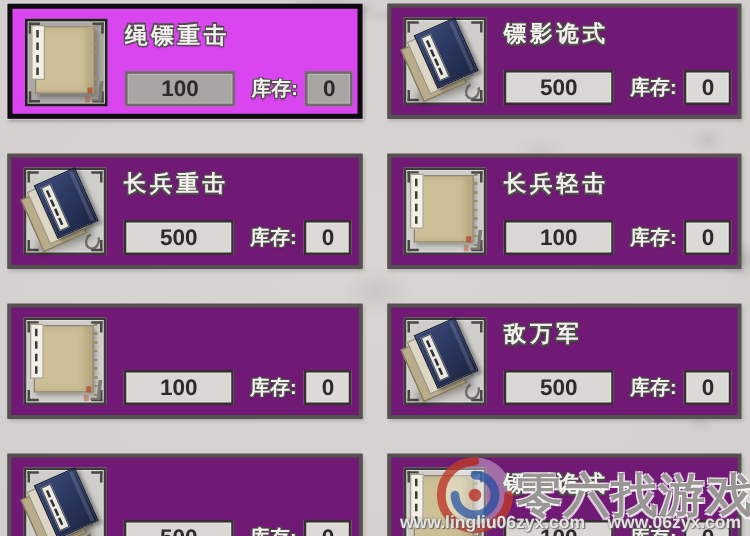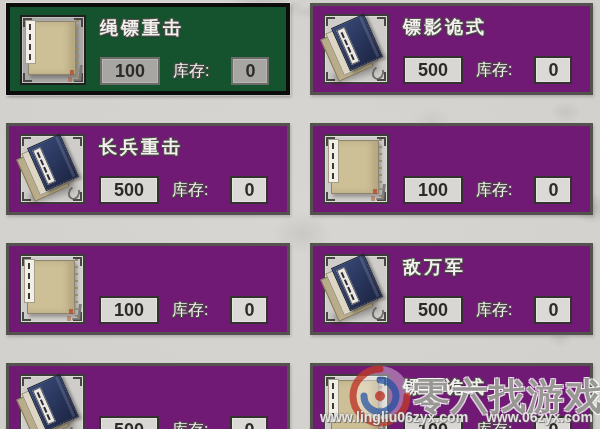--- a/index.html
+++ b/index.html
@@ -34,21 +34,21 @@
   }
 
   .card{
     position:relative;box-sizing:border-box;
     background:#701a75;
     border:3px solid #54524e;
     box-shadow:1px 2px 3px rgba(0,0,0,.18);
   }
   .card.selected{
     border:4px solid #0c0c0c;
-    background:#14532d;
+    background:#d946ef;
     box-shadow:0 0 0 1px rgba(255,255,255,.35), 1px 2px 3px rgba(0,0,0,.3);
   }
 
   
   .icon-frame{
     position:absolute;left:10px;top:8px;width:66px;height:70px;
     box-sizing:border-box;border:2px solid #3e3c3a;background:#cfcdc9;
     box-shadow:inset 0 0 0 1px rgba(255,255,255,.3);
   }
   .selected .icon-frame{background:#aaa8a4;border-color:#1f1f1d;}
@@ -141,24 +141,24 @@
     position:absolute;left:90px;top:50px;height:28px;
     display:flex;align-items:center;
   }
   .num-box{
     box-sizing:border-box;height:28px;
     border:2px solid #34322e;background:#d9d7d3;
     display:flex;align-items:center;justify-content:center;
     font-size:18px;font-weight:700;color:#2d2b29;
     box-shadow:inset 0 0 0 1px rgba(255,255,255,.3);
   }
-  .price-box{width:60px;}
+  .price-box{width:88px;}
   .stock-box{width:38px;background:#dcdad6;}
   .selected .num-box{border-color:#6e6c68;background:#a8a6a2;box-shadow:inset 0 0 0 1px rgba(255,255,255,.18);}
-  .stock-label{margin-left:13px;margin-right:22px;font-size:16px;font-weight:normal;white-space:nowrap;}
+  .stock-label{margin-left:13px;margin-right:6px;font-size:16px;font-weight:bold;white-space:nowrap;}
 
   
   .watermark{position:absolute;inset:0;z-index:5;pointer-events:none;}
   .wm-logo{position:absolute;left:348px;top:364px;width:64px;height:64px;opacity:.8;}
   .wm-name{
     position:absolute;left:413px;top:372px;white-space:nowrap;
     font-size:37px;font-weight:700;letter-spacing:1px;
     color:rgba(130,128,125,.82);
     text-shadow:-1px -1px 0 rgba(255,255,255,.75), 1px -1px 0 rgba(255,255,255,.75),
                 -1px 1px 0 rgba(255,255,255,.75), 1px 1px 0 rgba(255,255,255,.75);
@@ -265,20 +265,21 @@
       <span class="fc br"></span>
       <span class="art art-tan">
         <span class="book"></span>
         <span class="stitch"></span>
         <span class="strip"></span>
         <span class="seal"></span>
         <span class="one"></span>
       </span>
 
     </div>
+    <div class="title outlined">长兵轻击</div>
     <div class="vals">
       <div class="num-box price-box">
         <span>100</span>
       </div>
       <div class="stock-label outlined">库存:</div>
       <div class="num-box stock-box">
         <span>0</span>
       </div>
     </div>
   </div>

